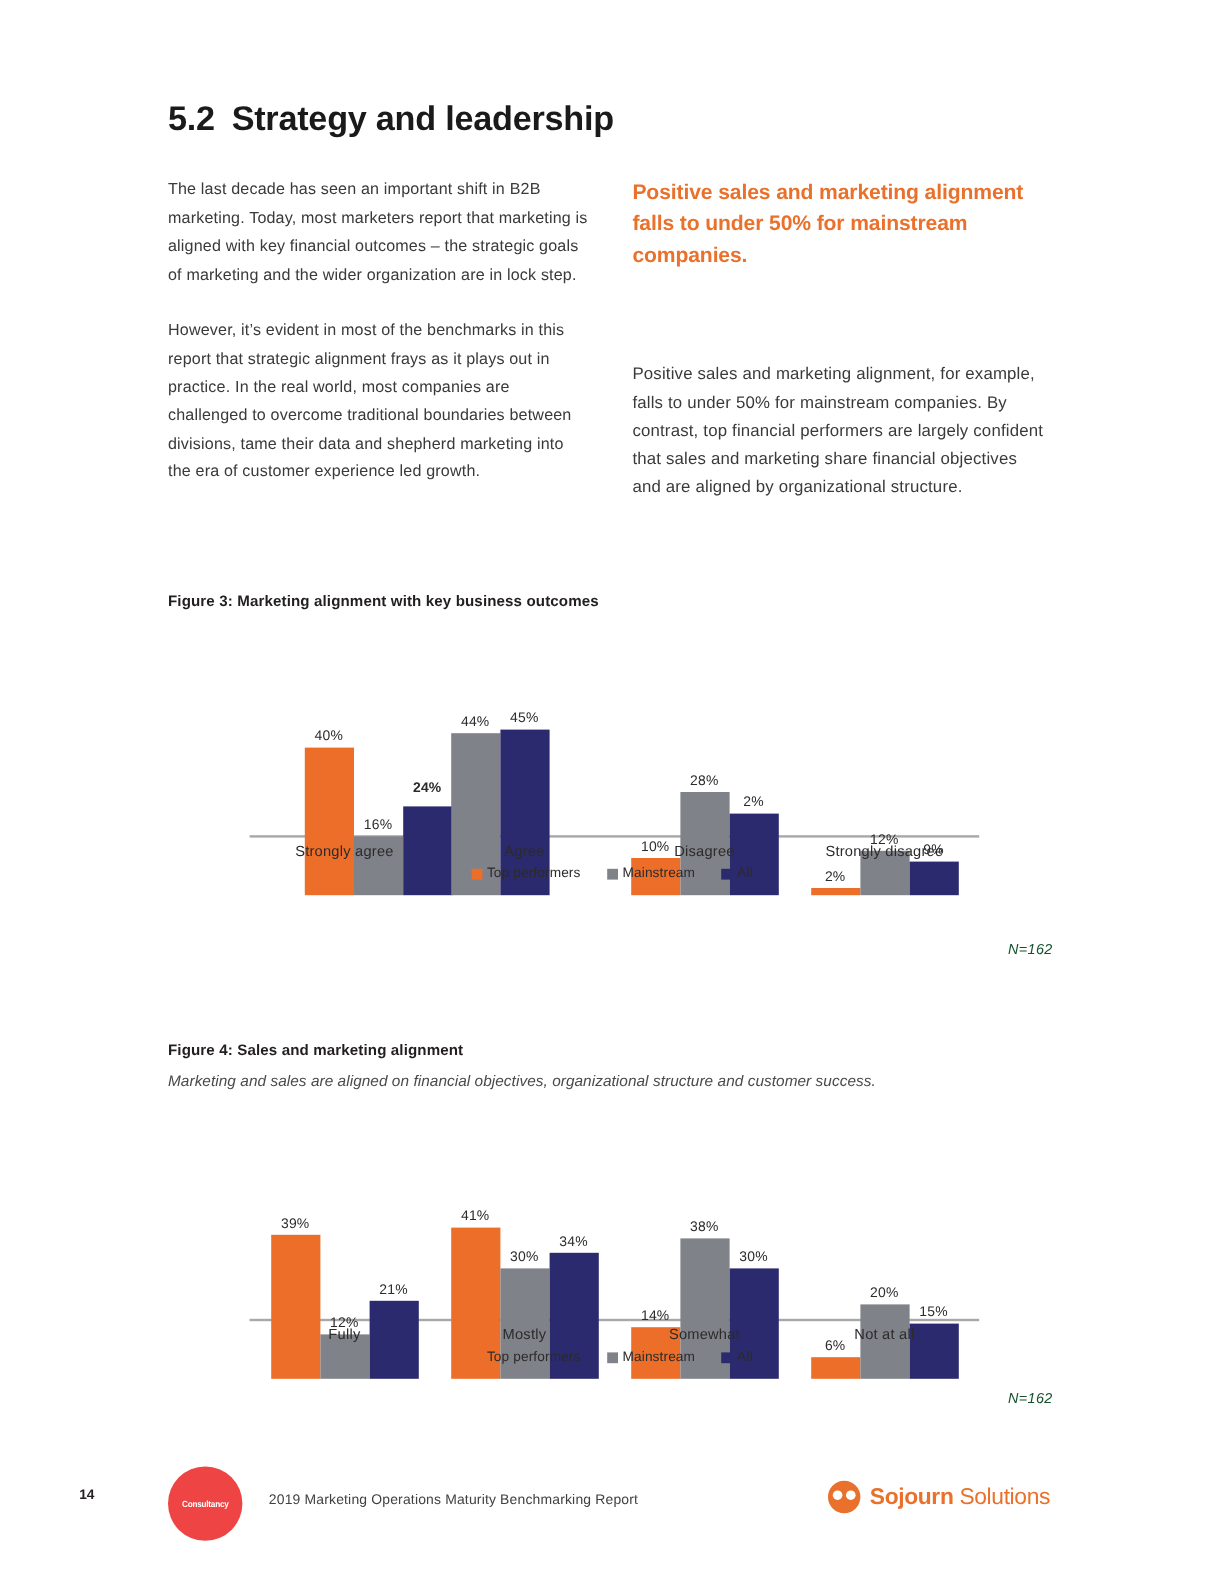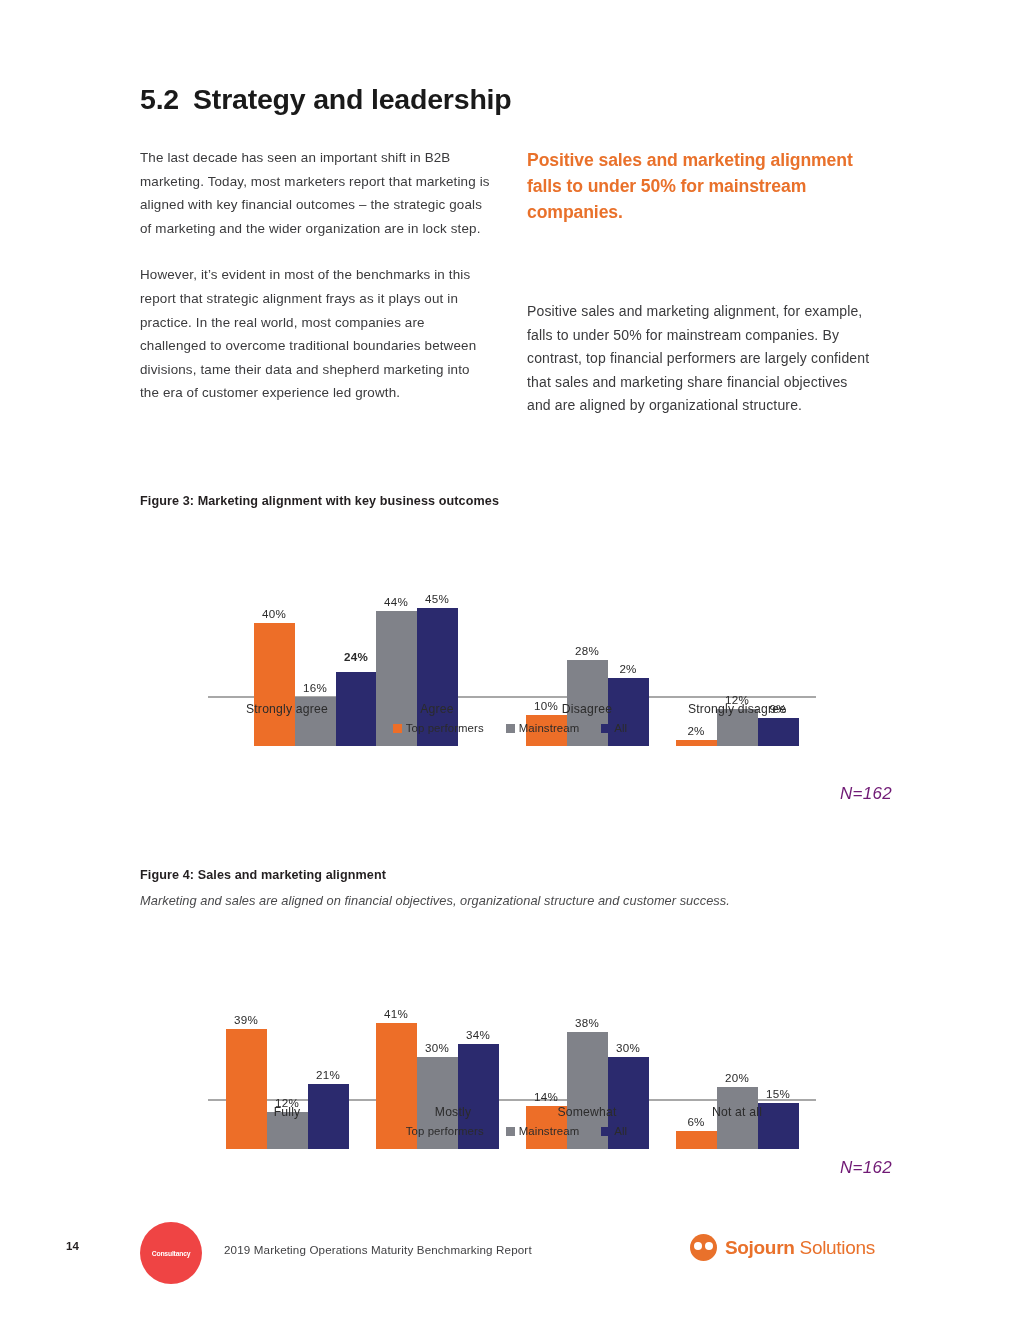--- a/index.html
+++ b/index.html
@@ -162,23 +162,23 @@
     align-items: center;
     gap: 4px;
     font-size: 11.4px;
     color: #2b2b2b;
     letter-spacing: 0.1px;
   }
   .swatch { width: 9px; height: 9px; display: inline-block; }
 
   .nnote {
     position: absolute;
-    font-size: 17px;
+    font-size: 12px;
     font-style: italic;
-    color: #701a75;
+    color: #14532d;
     letter-spacing: 0.3px;
   }
 
   
   .footer { position: absolute; left: 0; top: 1222px; width: 1020px; height: 70px; }
   .page-num {
     position: absolute;
     left: 66px;
     top: 18px;
     font-size: 11.5px;
@@ -382,21 +382,21 @@
             <div class="bar-wrap" style="width: 41px;">
               <div class="bar-label" style="bottom: 92.3077px;">30%</div>
               <div class="bar" style="height: 92.3077px; background: rgb(128, 130, 137);"></div>
             </div>
             <div class="bar-wrap" style="width: 41px;">
               <div class="bar-label" style="bottom: 104.615px;">34%</div>
               <div class="bar" style="height: 104.615px; background: rgb(43, 42, 110);"></div>
             </div>
           </div>
         </div>
-        <div class="cat-label" style="left: 238px; width: 150px;">Mostly</div>
+        <div class="cat-label" style="left: 222px; width: 150px;">Mostly</div>
         <div class="group" style="left: 385.5px; width: 123px;">
           <div class="bars" style="width: 123px;">
             <div class="bar-wrap" style="width: 41px;">
               <div class="bar-label" style="bottom: 43.0769px;">14%</div>
               <div class="bar" style="height: 43.0769px; background: rgb(237, 110, 40);"></div>
             </div>
             <div class="bar-wrap" style="width: 41px;">
               <div class="bar-label" style="bottom: 116.923px;">38%</div>
               <div class="bar" style="height: 116.923px; background: rgb(128, 130, 137);"></div>
             </div>

